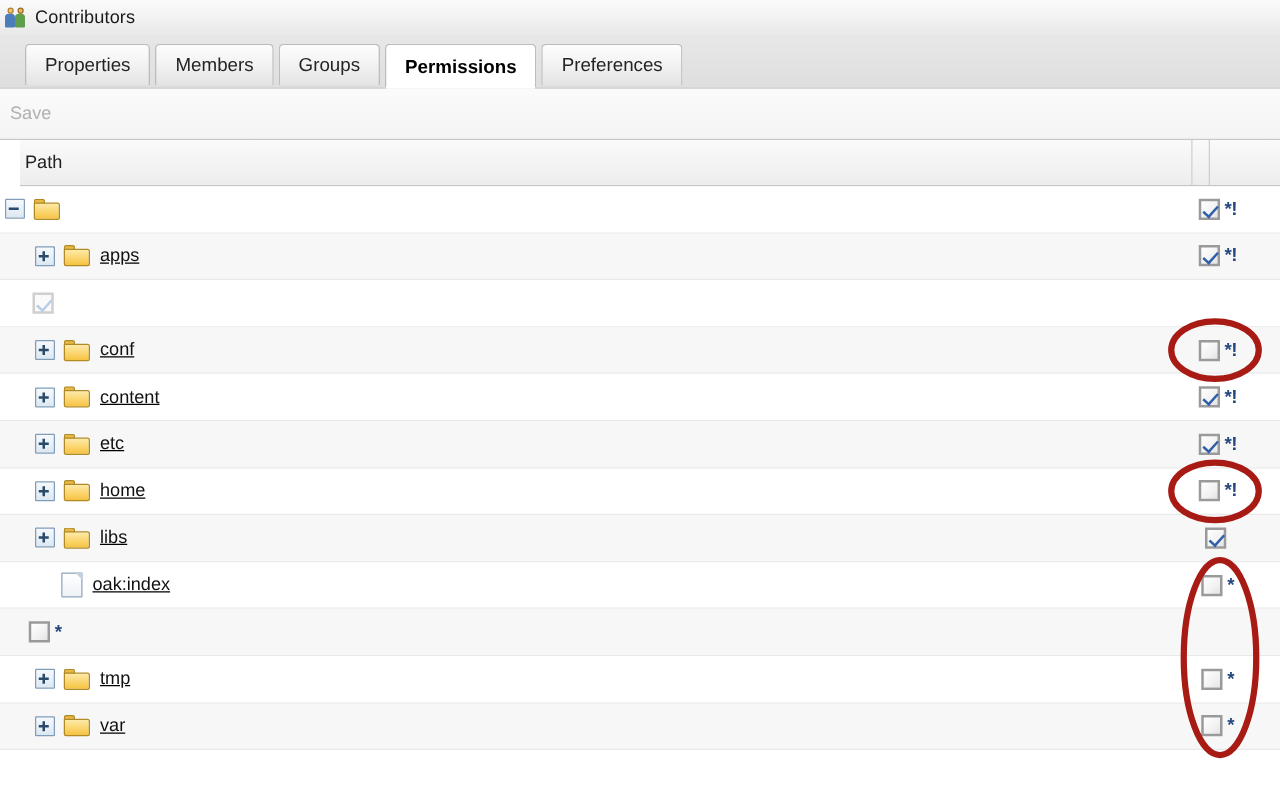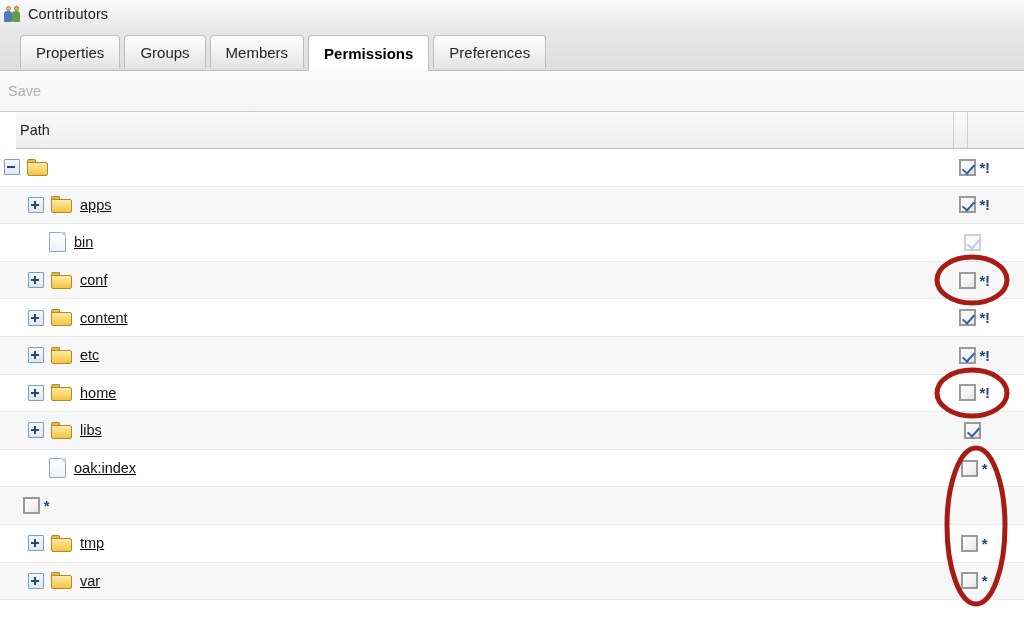--- a/index.html
+++ b/index.html
@@ -171,22 +171,22 @@
     <div class="tb-icon">
       <div class="p pa"></div>
         <div class="p pb"></div>
     </div>
     <div class="tb-title">Contributors</div>
   </div>
 
   <div class="tabstrip">
     <div class="tabs">
       <div class="tab">Properties</div>
+      <div class="tab">Members</div>
       <div class="tab">Groups</div>
-      <div class="tab">Members</div>
       <div class="tab active">Permissions</div>
       <div class="tab">Preferences</div>
     </div>
   </div>
 
   <div class="actionbar">
     <div class="save-btn">Save</div>
   </div>
 
   <div class="grid-header">
@@ -221,29 +221,20 @@
           </div>
           <span class="label">apps</span>
         </div>
         <div class="cell-read">
           <div class="cbox checked"></div>
           <span class="mark">*!</span>
         </div>
         <div class="cell-next"></div>
       </div>
       <div class="row odd">
-        <div class="cell-path">
-          <div class="indent" style="width: 28px;"></div>
-          <div class="toggle none"></div>
-          <div class="dicon">
-            <div class="page"></div>
-            <div class="fold"></div>
-          </div>
-          <span class="label">bin</span>
-        </div>
         <div class="cell-read">
           <div class="cbox checked disabled"></div>
           <span class="mark" style="visibility: hidden;"></span>
         </div>
         <div class="cell-next"></div>
       </div>
       <div class="row even">
         <div class="cell-path">
           <div class="indent" style="width: 28px;"></div>
           <div class="toggle plus"></div>

